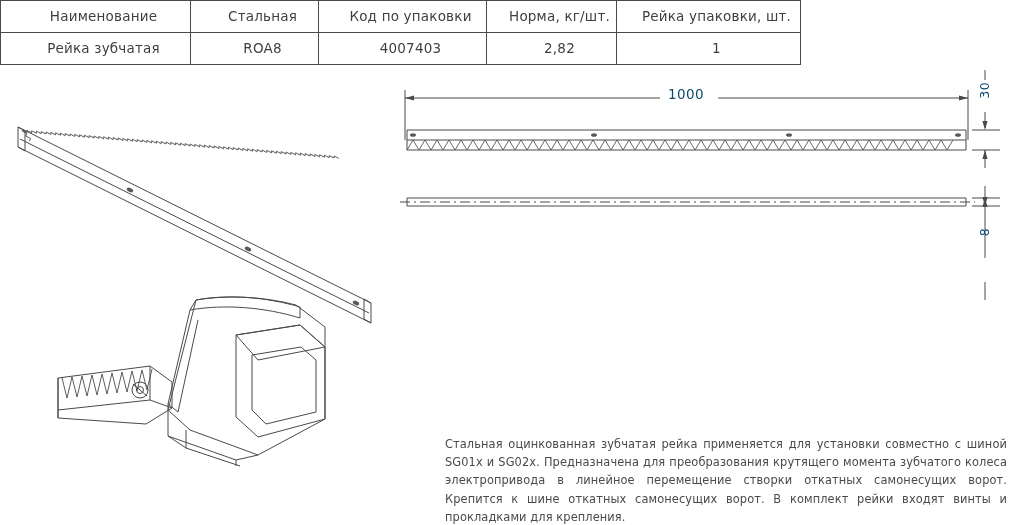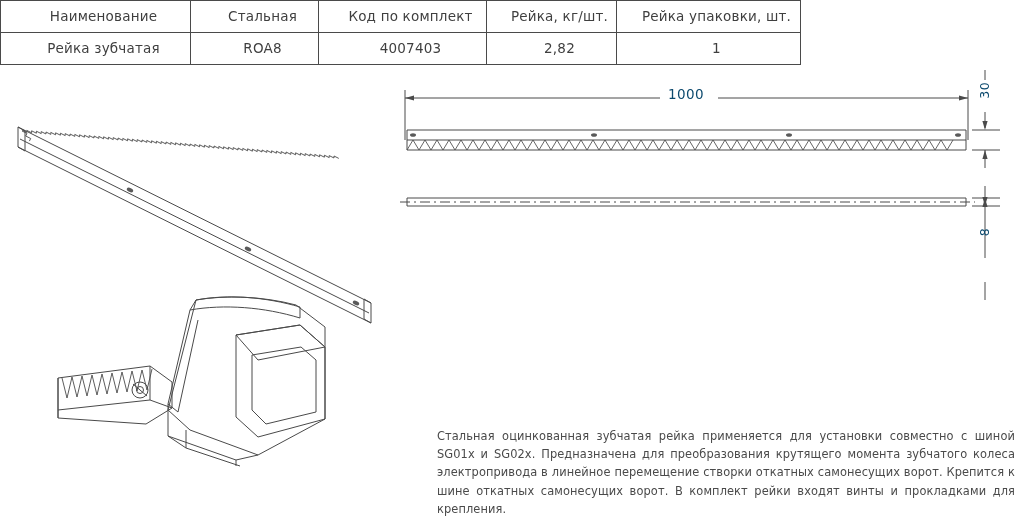--- a/index.html
+++ b/index.html
@@ -86,39 +86,39 @@
     position: absolute;
     left: 437px;
     top: 427px;
     width: 578px;
     font-size: 11.4px;
     line-height: 18.2px;
     color: #4a4a4a;
     text-align: justify;
     letter-spacing: 0.1px;
   }
-  .description p { margin: 0; }
+  .description p { margin: 8px; }
 </style>
 </head>
 <body>
 
 <table class="spec-table">
   <colgroup>
     <col class="c0">
       <col class="c1">
       <col class="c2">
       <col class="c3">
       <col class="c4">
   </colgroup>
   <tbody>
       <tr class="head">
     <td>Наименование</td>
     <td>Стальная</td>
-    <td>Код по комплект</td>
-    <td>Рейка, кг/шт.</td>
+    <td>Код по упаковки</td>
+    <td>Норма, кг/шт.</td>
     <td>Рейка упаковки, шт.</td>
   </tr>
   <tr class="body">
     <td>Рейка зубчатая</td>
     <td>ROA8</td>
     <td>4007403</td>
     <td>2,82</td>
     <td>1</td>
   </tr>
 </tbody>

